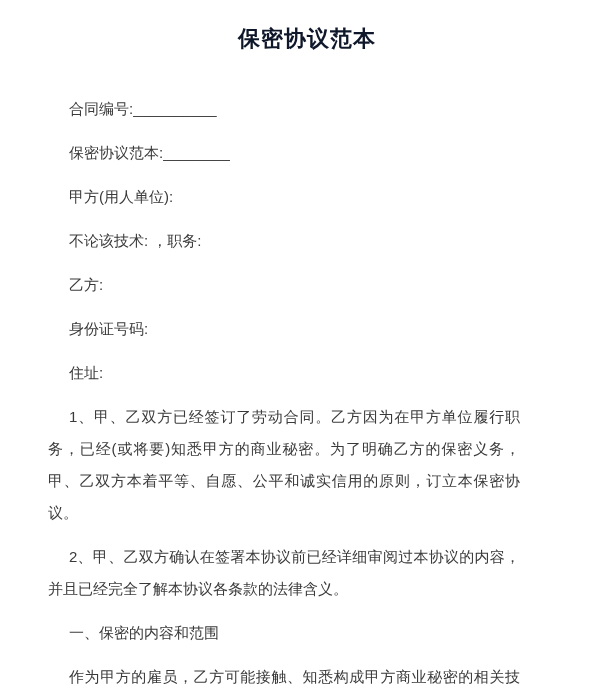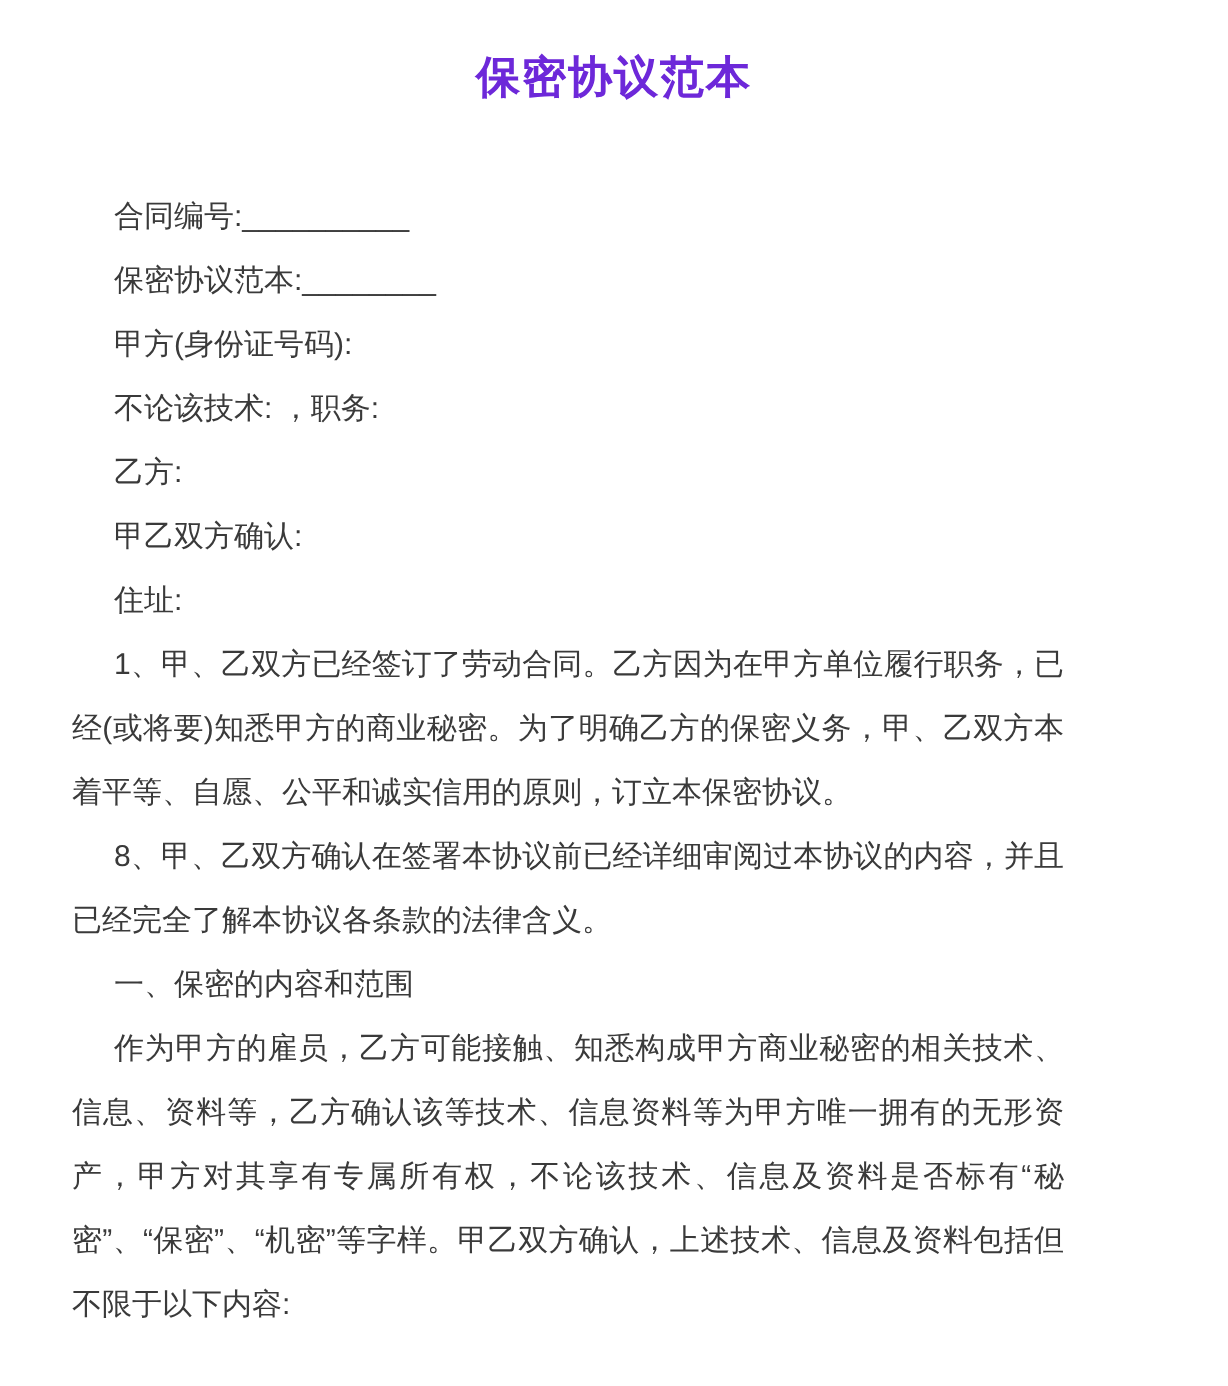--- a/index.html
+++ b/index.html
@@ -17,48 +17,48 @@
     width: 614px;
     height: 693px;
     background: #ffffff;
   }
   .doc-title {
     margin: 26px 0 0 0;
     text-align: center;
     font-size: 22px;
     line-height: 26px;
     font-weight: bold;
-    color: #6d28d9;
+    color: #0f172a;
     letter-spacing: 1px;
   }
   .doc-content {
     margin: 41px 82px 0 36px;
     color: #3a3a3a;
     font-size: 15px;
     line-height: 32px;
     text-align: justify;
     text-justify: inter-ideograph;
   }
   .doc-content p {
-    margin: 0;
+    margin: 12px;
     padding: 0;
     text-indent: 21px;
   }
 </style>
 </head>
 <body>
 
 <div class="doc">
   <h1 class="doc-title">保密协议范本</h1>
   <div class="doc-content">
     <p>合同编号:__________</p>
     <p>保密协议范本:________</p>
-    <p>甲方(身份证号码):</p>
+    <p>甲方(用人单位):</p>
     <p>不论该技术: ，职务:</p>
     <p>乙方:</p>
-    <p>甲乙双方确认:</p>
+    <p>身份证号码:</p>
     <p>住址:</p>
     <p>1、甲、乙双方已经签订了劳动合同。乙方因为在甲方单位履行职务，已经(或将要)知悉甲方的商业秘密。为了明确乙方的保密义务，甲、乙双方本着平等、自愿、公平和诚实信用的原则，订立本保密协议。</p>
-    <p>8、甲、乙双方确认在签署本协议前已经详细审阅过本协议的内容，并且已经完全了解本协议各条款的法律含义。</p>
+    <p>2、甲、乙双方确认在签署本协议前已经详细审阅过本协议的内容，并且已经完全了解本协议各条款的法律含义。</p>
     <p>一、保密的内容和范围</p>
     <p>作为甲方的雇员，乙方可能接触、知悉构成甲方商业秘密的相关技术、信息、资料等，乙方确认该等技术、信息资料等为甲方唯一拥有的无形资产，甲方对其享有专属所有权，不论该技术、信息及资料是否标有“秘密”、“保密”、“机密”等字样。甲乙双方确认，上述技术、信息及资料包括但不限于以下内容:</p>
   </div>
 </div>
 
 </body></html>

